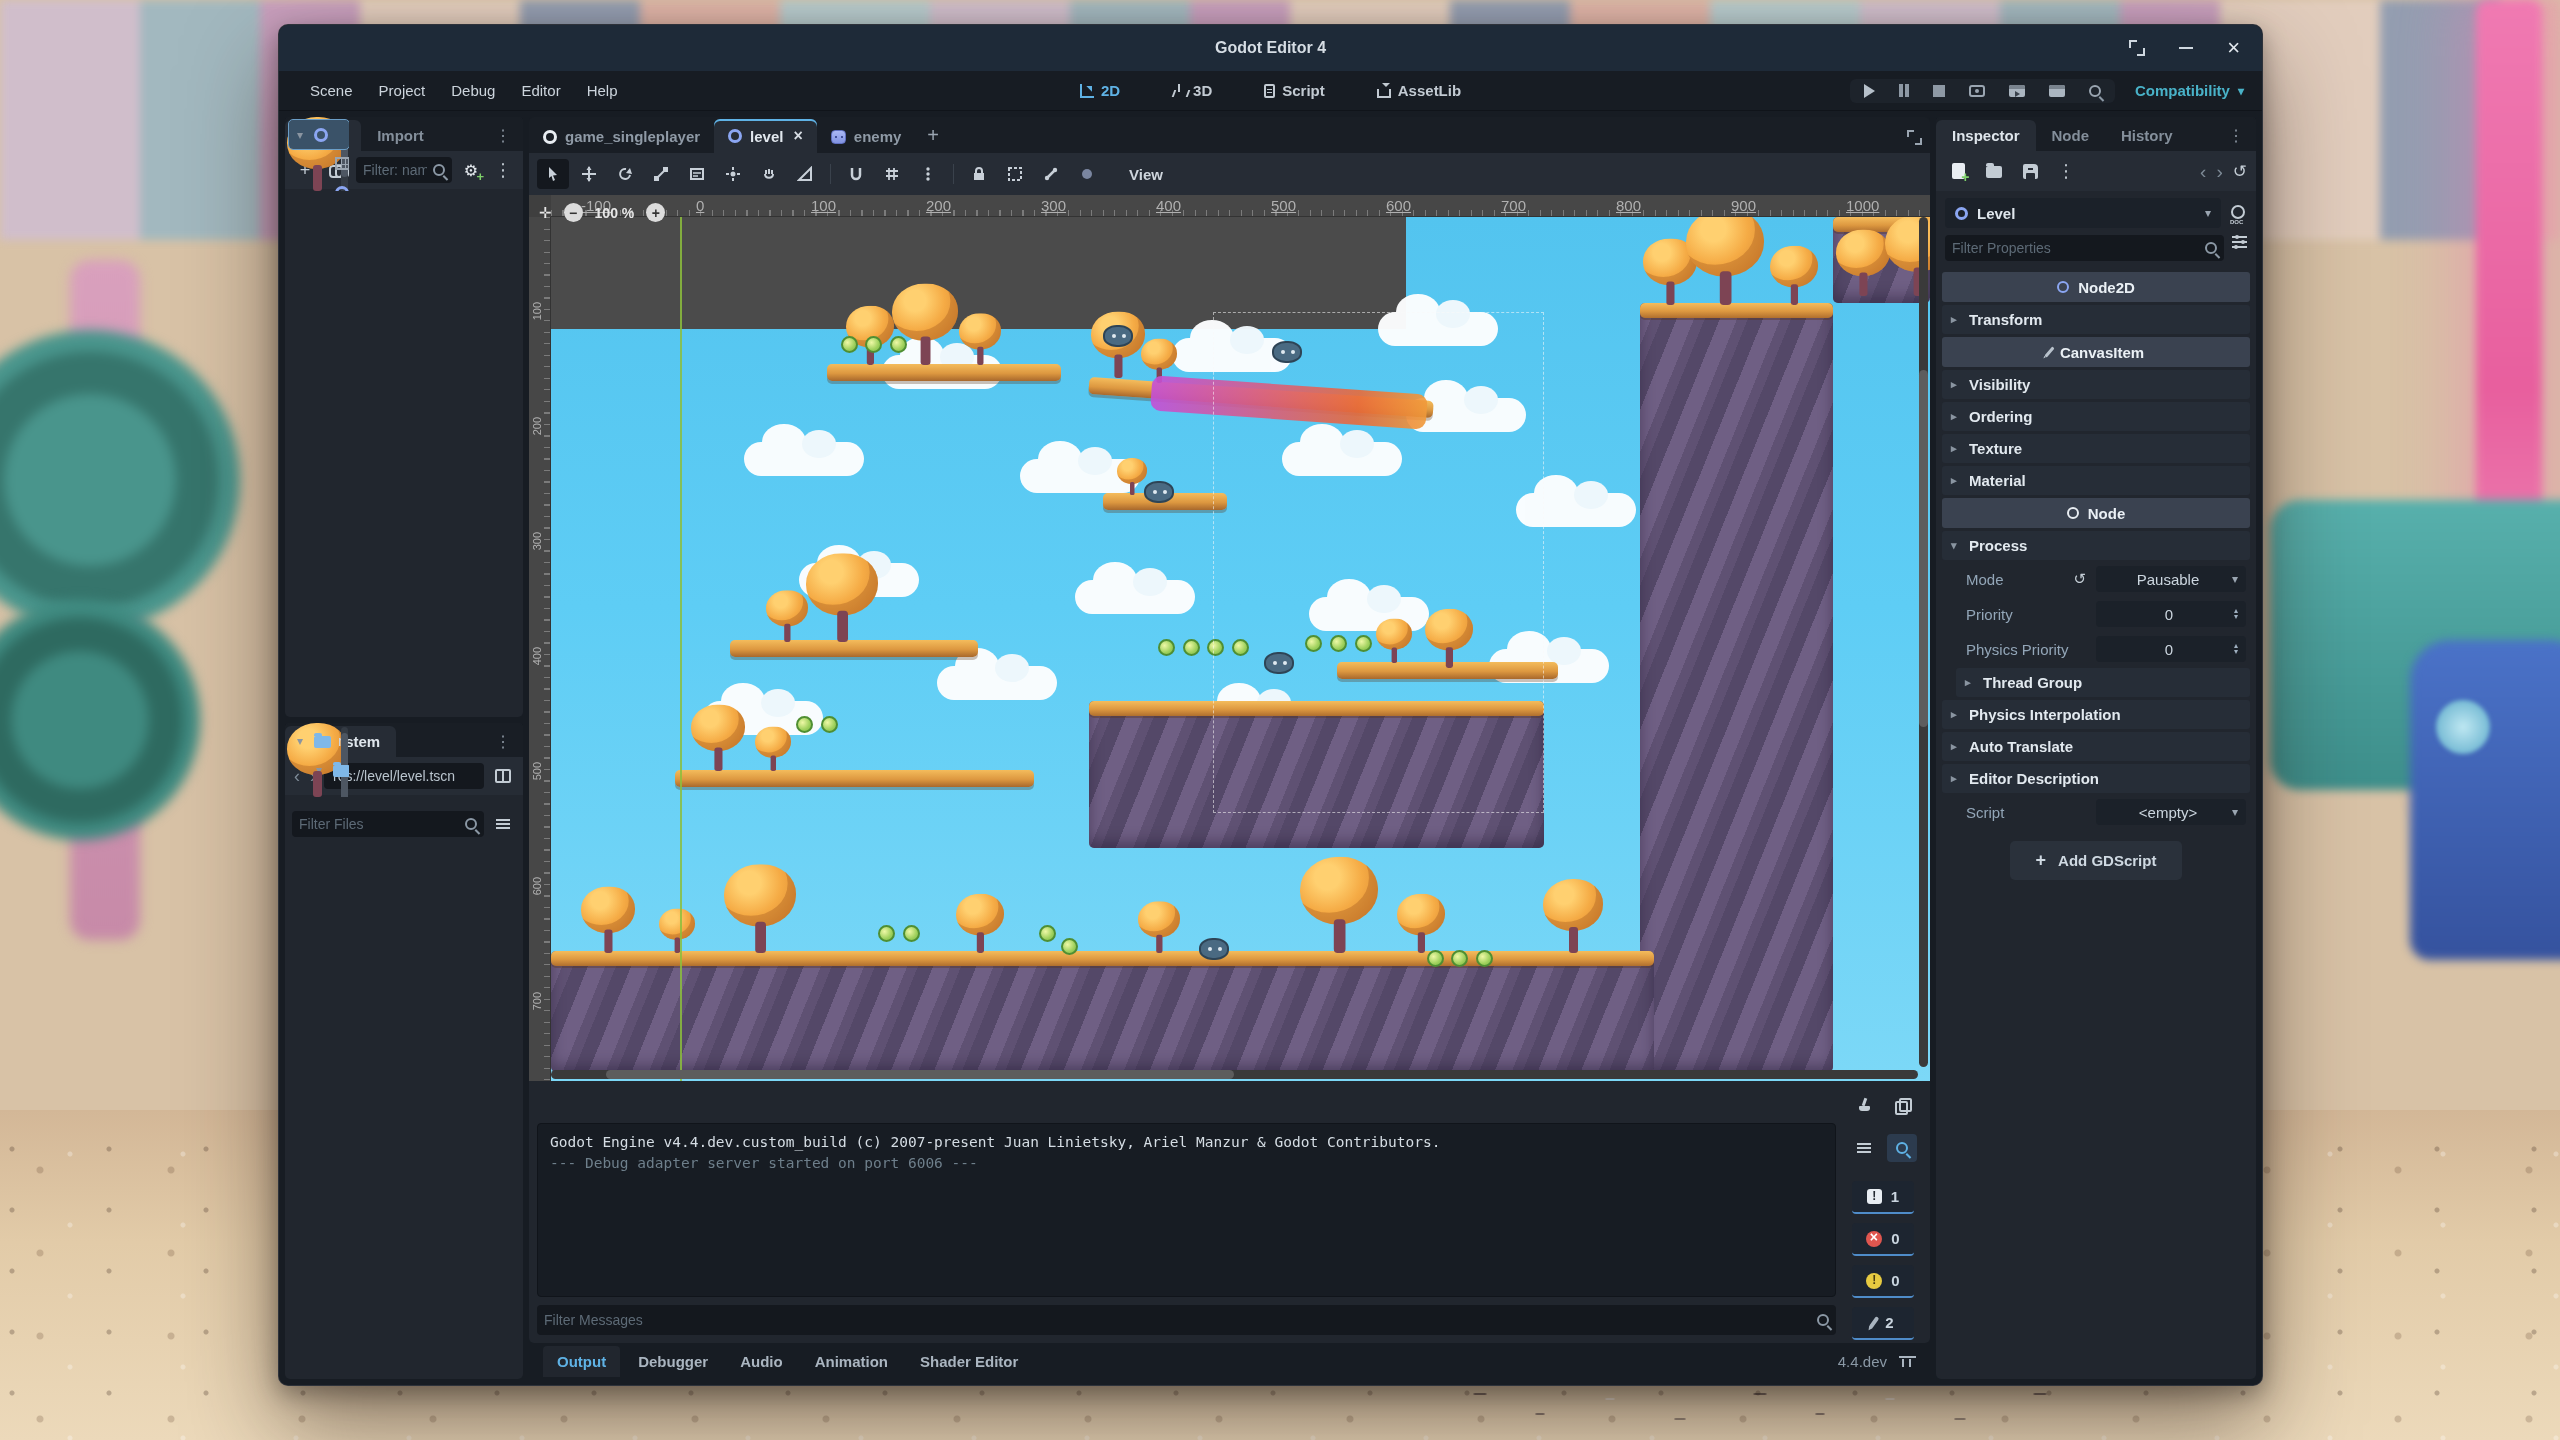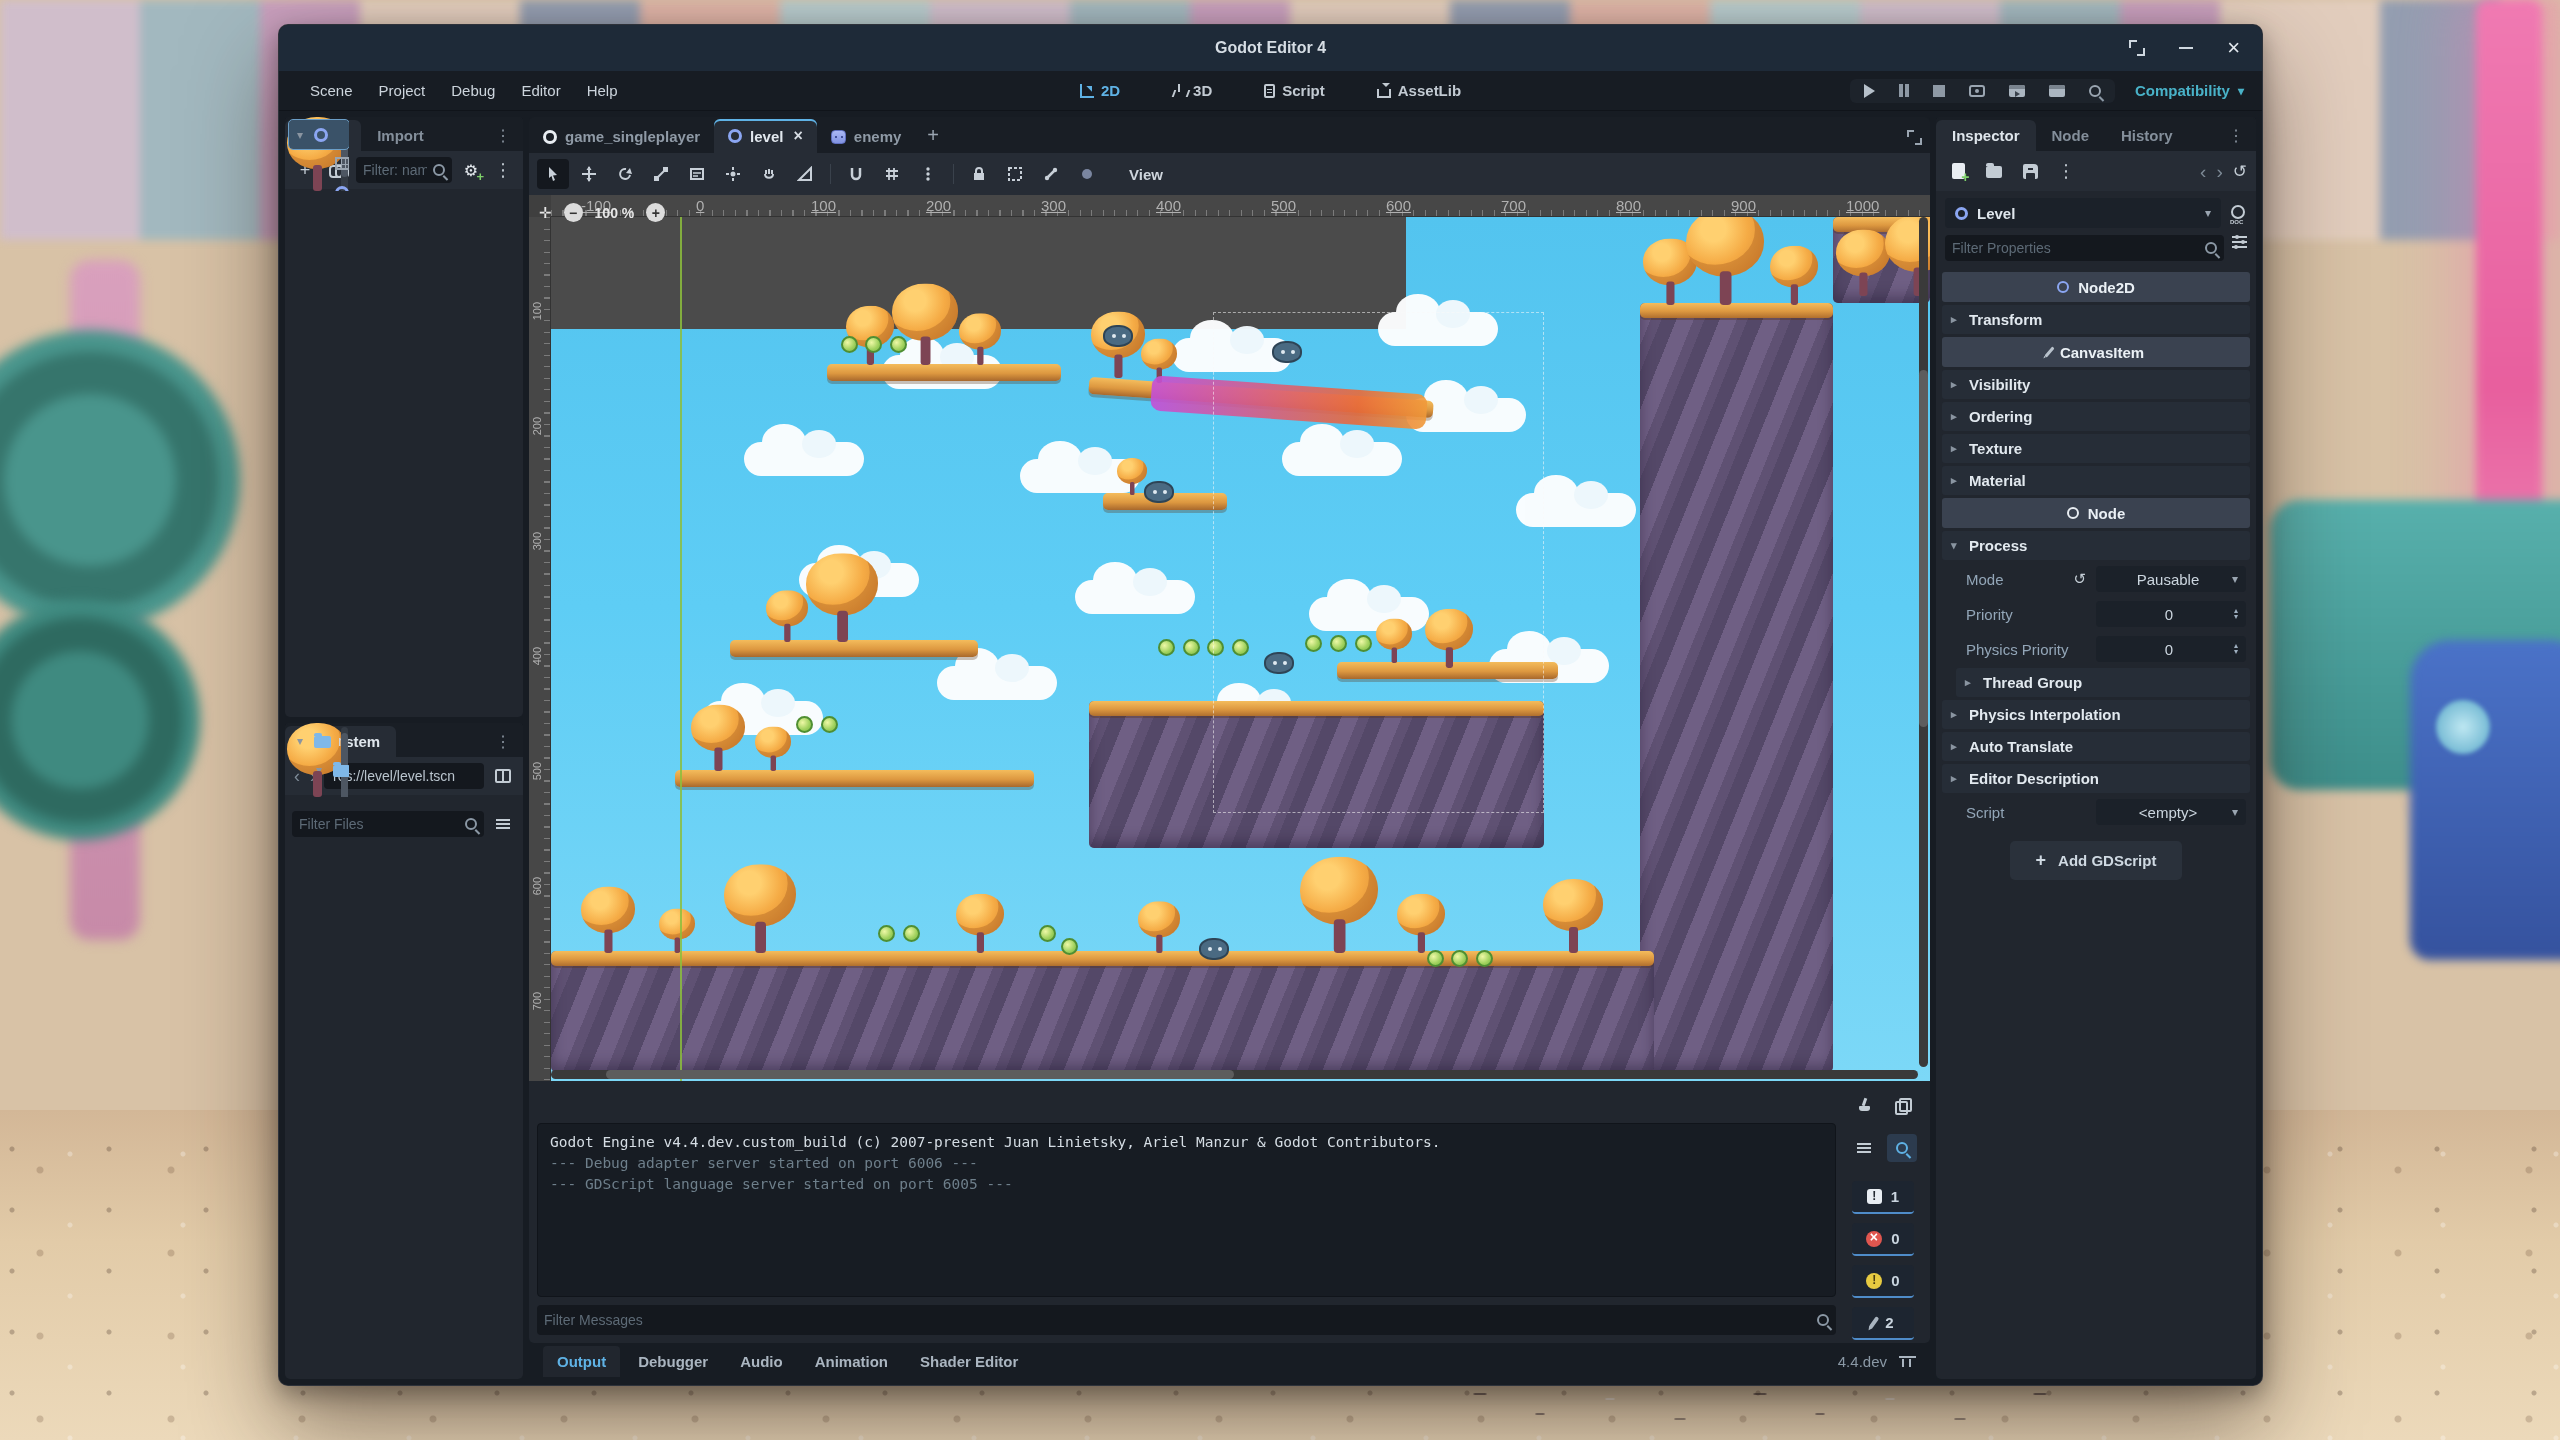--- a/index.html
+++ b/index.html
@@ -696,21 +696,20 @@
         <div class="vscroll2">
             <span class="thumb"></span>
           </div>
       </div>
 
       <div class="output">
         <div class="out-main">
           <div class="logbox" id="logbox">
               <div class="bright">Godot Engine v4.4.dev.custom_build (c) 2007-present Juan Linietsky, Ariel Manzur &amp; Godot Contributors.</div>
               <div class="">--- Debug adapter server started on port 6006 ---</div>
-              <div class="">--- GDScript language server started on port 6005 ---</div>
             </div>
           <div class="searchbox" style="height:30px; flex:none;">
             <input placeholder="Filter Messages" style="">
             <span class="mag"></span>
           </div>
         </div>
         <div class="out-rail">
           <div class="railrow">
             <span class="railbtn">
                 <span class="ic-broom"></span>

